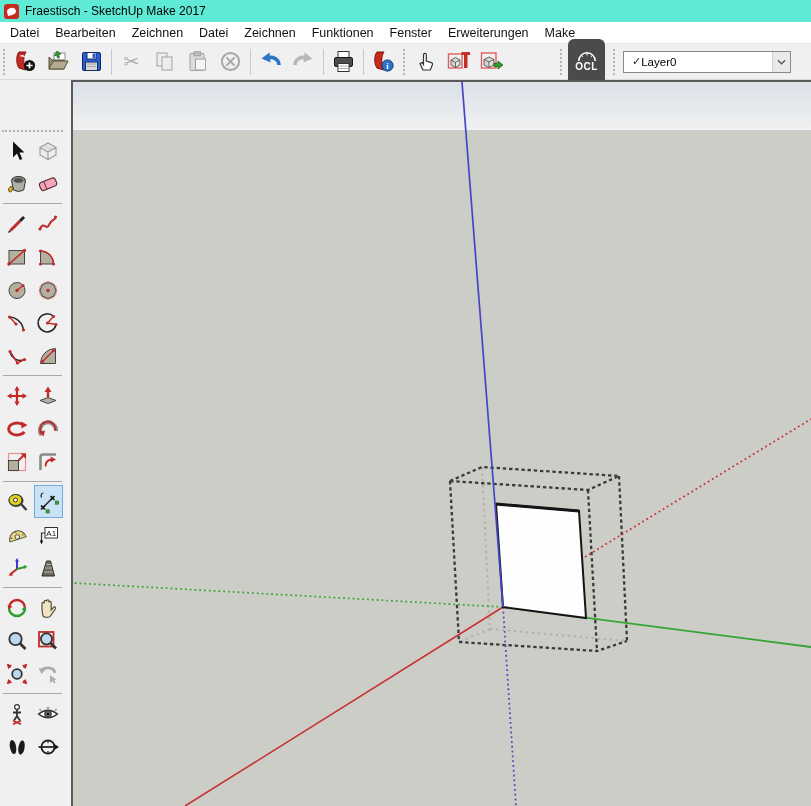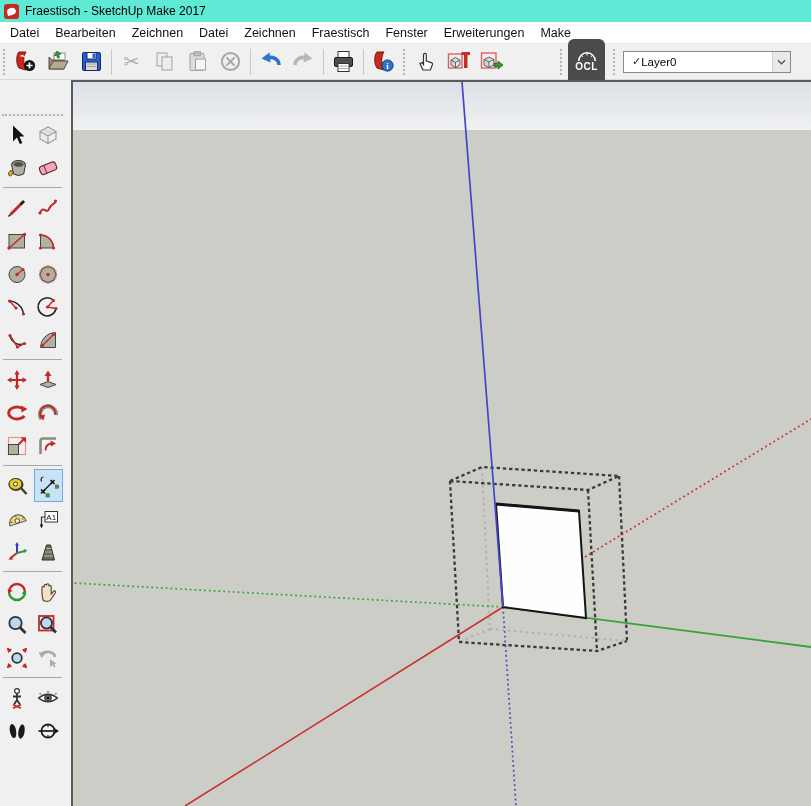--- a/index.html
+++ b/index.html
@@ -27,21 +27,21 @@
              display:flex; flex-direction:column; align-items:center; justify-content:center; margin-left:2px; }
   .ocl-btn .ocl-text { font-size:10px; font-weight:bold; letter-spacing:0.5px; line-height:10px; }
   .combo { width:168px; height:22px; background:#fff; border:1px solid #8a8a8a; display:flex; align-items:center; margin-left:4px; }
   .combo-check { font-size:11px; margin-left:8px; color:#222; }
   .combo-label { font-size:11.5px; margin-left:0; color:#000; }
   .combo-arrow { margin-left:auto; width:18px; height:20px; background:#e9e9e9; border-left:1px solid #cfcfcf;
                  display:flex; align-items:center; justify-content:center; }
 
   
   .main { position:relative; height:726px; }
-  .palette { position:absolute; left:0; top:0; bottom:0; width:65px; background:#f0f0f0; }
+  .palette { position:absolute; left:0; top:16px; bottom:0; width:65px; background:#f0f0f0; }
   .pspacer { height:34px; }
   .pgrip { border-top:2px dotted #b4b4b4; margin:0 2px 2px 2px; }
   .prow { display:flex; justify-content:center; gap:2px; }
   .cell { width:29px; height:33px; display:flex; align-items:center; justify-content:center; border:1px solid transparent; }
   .cell svg { width:24px; height:24px; }
   .cell.active { background:#C9E2F5; border:1px solid #74ABDC; }
   .psep { border-top:1px solid #a8a8a8; margin:3px 3px; }
 
   .canvas-wrap { position:absolute; left:71px; top:0; right:0; bottom:0;
                  border-left:2px solid #5a5a5a; border-top:2px solid #5a5a5a; }
@@ -56,21 +56,21 @@
   <div class="su-logo"></div>
   <span class="title-text">Fraestisch - SketchUp Make 2017</span>
 </div>
 
 <div class="menubar">
   <span class="menu-item">Datei</span>
   <span class="menu-item">Bearbeiten</span>
   <span class="menu-item">Zeichnen</span>
   <span class="menu-item">Datei</span>
   <span class="menu-item">Zeichnen</span>
-  <span class="menu-item">Fraestisch</span>
+  <span class="menu-item">Funktionen</span>
   <span class="menu-item">Fenster</span>
   <span class="menu-item">Erweiterungen</span>
   <span class="menu-item">Make</span>
 </div>
 
 <div class="toolbar">
   <div class="tgrip"></div>
 
   <div class="tbtn">
     <svg viewBox="0 0 25 25">

